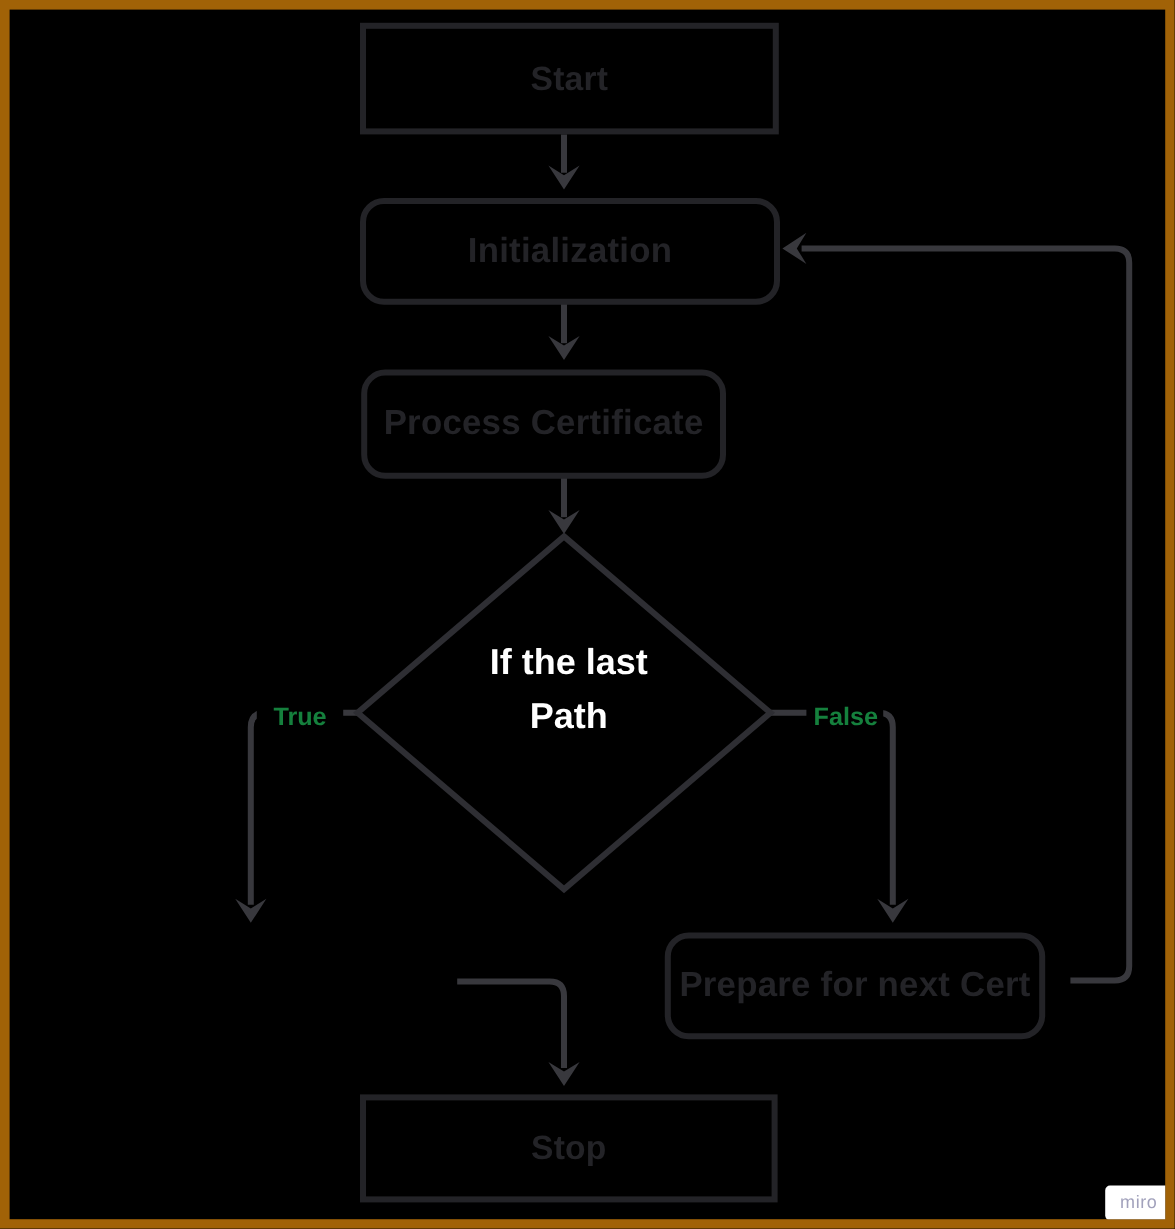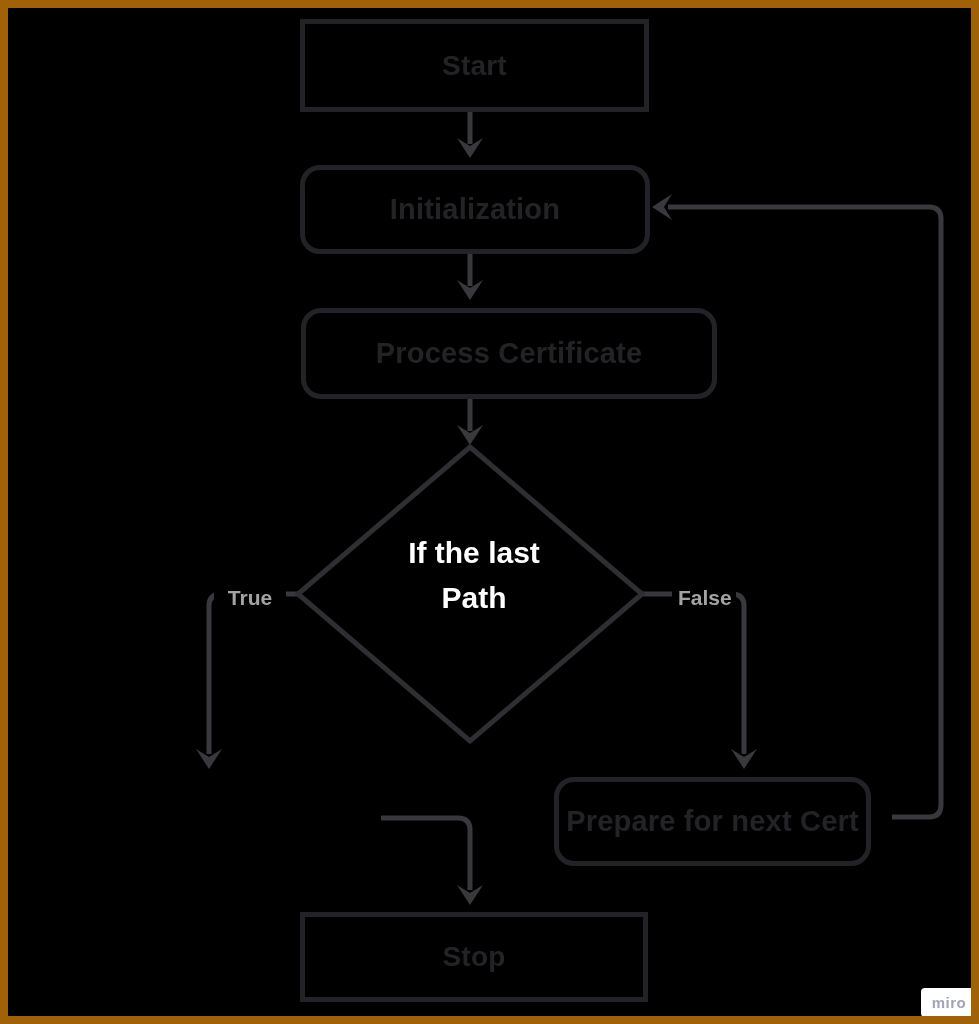--- a/index.html
+++ b/index.html
@@ -31,60 +31,60 @@
     align-items: center;
     justify-content: center;
     color: #232327;
     font-weight: bold;
     font-size: 29px;
     letter-spacing: 0.2px;
   }
   .node.rounded { border-radius: 20px; }
   .node-start   { left: 292px; top: 11px;  width: 349px; height: 93px; font-size: 28px; }
   .node-init    { left: 292px; top: 157px; width: 350px; height: 89px; }
-  .node-process { left: 293px; top: 300px; width: 416px; height: 91px; }
+  .node-process { left: 293px; top: 300px; width: 304px; height: 91px; }
   .node-wrapup  { left: 32px;  top: 769px; width: 345px; height: 90px; }
   .node-prepare { left: 546px; top: 769px; width: 317px; height: 89px; }
   .node-stop    { left: 292px; top: 904px; width: 348px; height: 90px; font-size: 28px; }
   .decision-text {
     position: absolute;
     left: 346px;
     top: 522px;
     width: 240px;
     text-align: center;
     color: #ffffff;
     font-weight: bold;
     font-size: 30px;
     line-height: 45px;
   }
   .edge-label {
     position: absolute;
     background: #000;
-    color: #a3a3a3;
+    color: #15803d;
     font-weight: bold;
     font-size: 21px;
     line-height: 28px;
     text-align: center;
     padding: 0 6px;
   }
   .edge-label-true  { left: 206px; top: 576px; width: 60px; }
   .edge-label-false { left: 664px; top: 576px; width: 52px; }
   .watermark {
     position: absolute;
     left: 913px;
     top: 980px;
     width: 56px;
     height: 29px;
     background: #ffffff;
     border-radius: 4px;
     display: flex;
     align-items: center;
     justify-content: center;
     color: #a2a2bc;
-    font-weight: bold;
+    font-weight: normal;
     font-size: 15px;
     letter-spacing: 0.5px;
   }
 </style>
 </head>
 <body>
 
 <div class="canvas">
 
   <svg class="layer" width="979" height="1024" viewBox="0 0 979 1024">

